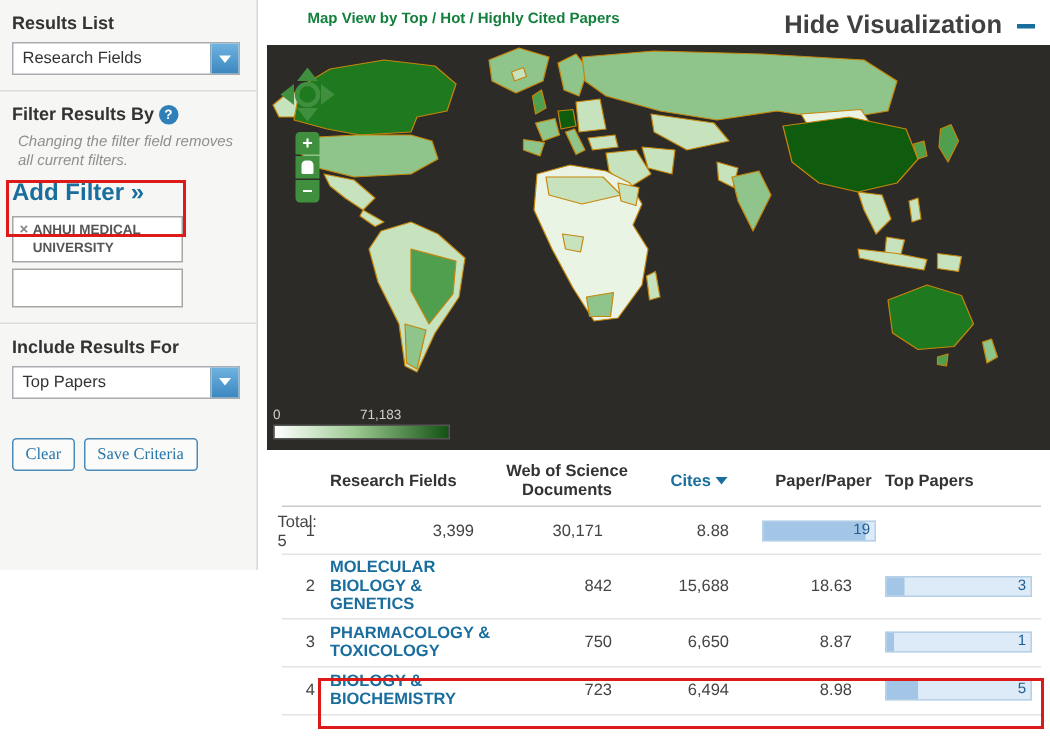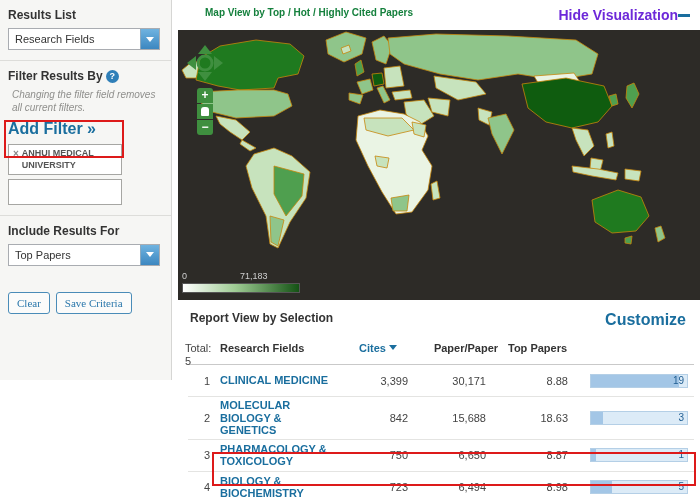--- a/index.html
+++ b/index.html
@@ -20,21 +20,21 @@
   .chip { width:114px; background:#fff; border:1px solid #a6a6a3; margin-top:6px; padding:3px 4px; font-size:9px; font-weight:bold; color:#555; line-height:1.25; display:flex; gap:3px; cursor:pointer; }
   .chip .x { color:#888; font-weight:bold; font-size:10px; }
   .empty-box { width:114px; height:26px; background:#fff; border:1px solid #a6a6a3; margin-top:4px; }
   .btn-row { padding:16px 8px 0 8px; display:flex; gap:6px; }
   .btn { font-family:Liberation Serif, serif; font-size:11px; color:#2a77ab; background:#fbfbfa; border:1px solid #4a8cb8; border-radius:3px; padding:4px 8px; cursor:pointer; }
 
   
   .main { position:absolute; left:172px; top:0; width:528px; height:502px; }
   .map-header { position:relative; height:30px; background:#fff; }
   .map-title { position:absolute; left:33px; top:7px; font-size:10px; font-weight:bold; color:#15803d; }
-  .hide-vis { position:absolute; right:10px; top:7px; font-size:14px; font-weight:bold; color:#6d28d9; display:flex; align-items:center; gap:0; cursor:pointer; }
+  .hide-vis { position:absolute; right:10px; top:7px; font-size:17px; font-weight:bold; color:#404040; display:flex; align-items:center; gap:10px; cursor:pointer; }
   .minus { display:inline-block; width:12px; height:3px; background:#1a6e9e; }
 
   .map { position:absolute; left:6px; top:30px; width:522px; height:270px; background:#2d2b27; overflow:hidden; }
   .map svg.world { position:absolute; left:0; top:0; }
   .dpad { position:absolute; left:8px; top:14px; width:38px; height:38px; cursor:pointer; }
   .zoombar { position:absolute; left:19px; top:58px; width:16px; display:flex; flex-direction:column; gap:1px; }
   .zbtn { width:16px; height:15px; background:#3f8f3f; color:#fff; font-size:12px; font-weight:bold; text-align:center; line-height:14px; cursor:pointer; }
   .zbtn.top { border-radius:3px 3px 0 0; }
   .zbtn.bot { border-radius:0 0 3px 3px; }
   .hand { width:16px; height:15px; background:#3f8f3f; position:relative; cursor:pointer; }
@@ -195,44 +195,40 @@
       </div>
 
       <div class="legend">
         <span class="leg-min">0</span>
         <span class="leg-max">71,183</span>
         <div class="leg-bar"></div>
       </div>
     </div>
 
     <div class="report">
-      <div class="report-head">
-        <div class="rep-title">Report View by Selection</div>
-        <a class="link">Customize</a>
-      </div>
       <div class="total">
         <span>Total:</span>
         <span>5</span>
       </div>
 
       <div class="table">
         <div class="trow thead">
           <div class="th"></div>
           <div class="th">Research Fields</div>
+          <div class="th center">Web of Science Documents</div>
           <div class="th cites">
             <span>Cites</span>
             <span class="sort-tri"></span>
           </div>
           <div class="th center">Paper/Paper</div>
           <div class="th">Top Papers</div>
         </div>
 
         <div class="trow drow">
           <div class="rank">1</div>
-          <div class="field">CLINICAL MEDICINE</div>
           <div class="num docs">3,399</div>
           <div class="num cites">30,171</div>
           <div class="num cpp">8.88</div>
           <div class="barcell">
             <div class="bar-track">
               <div class="bar-fill" style="width: 92%;"></div>
               <span class="bar-val">19</span>
             </div>
           </div>
         </div>

